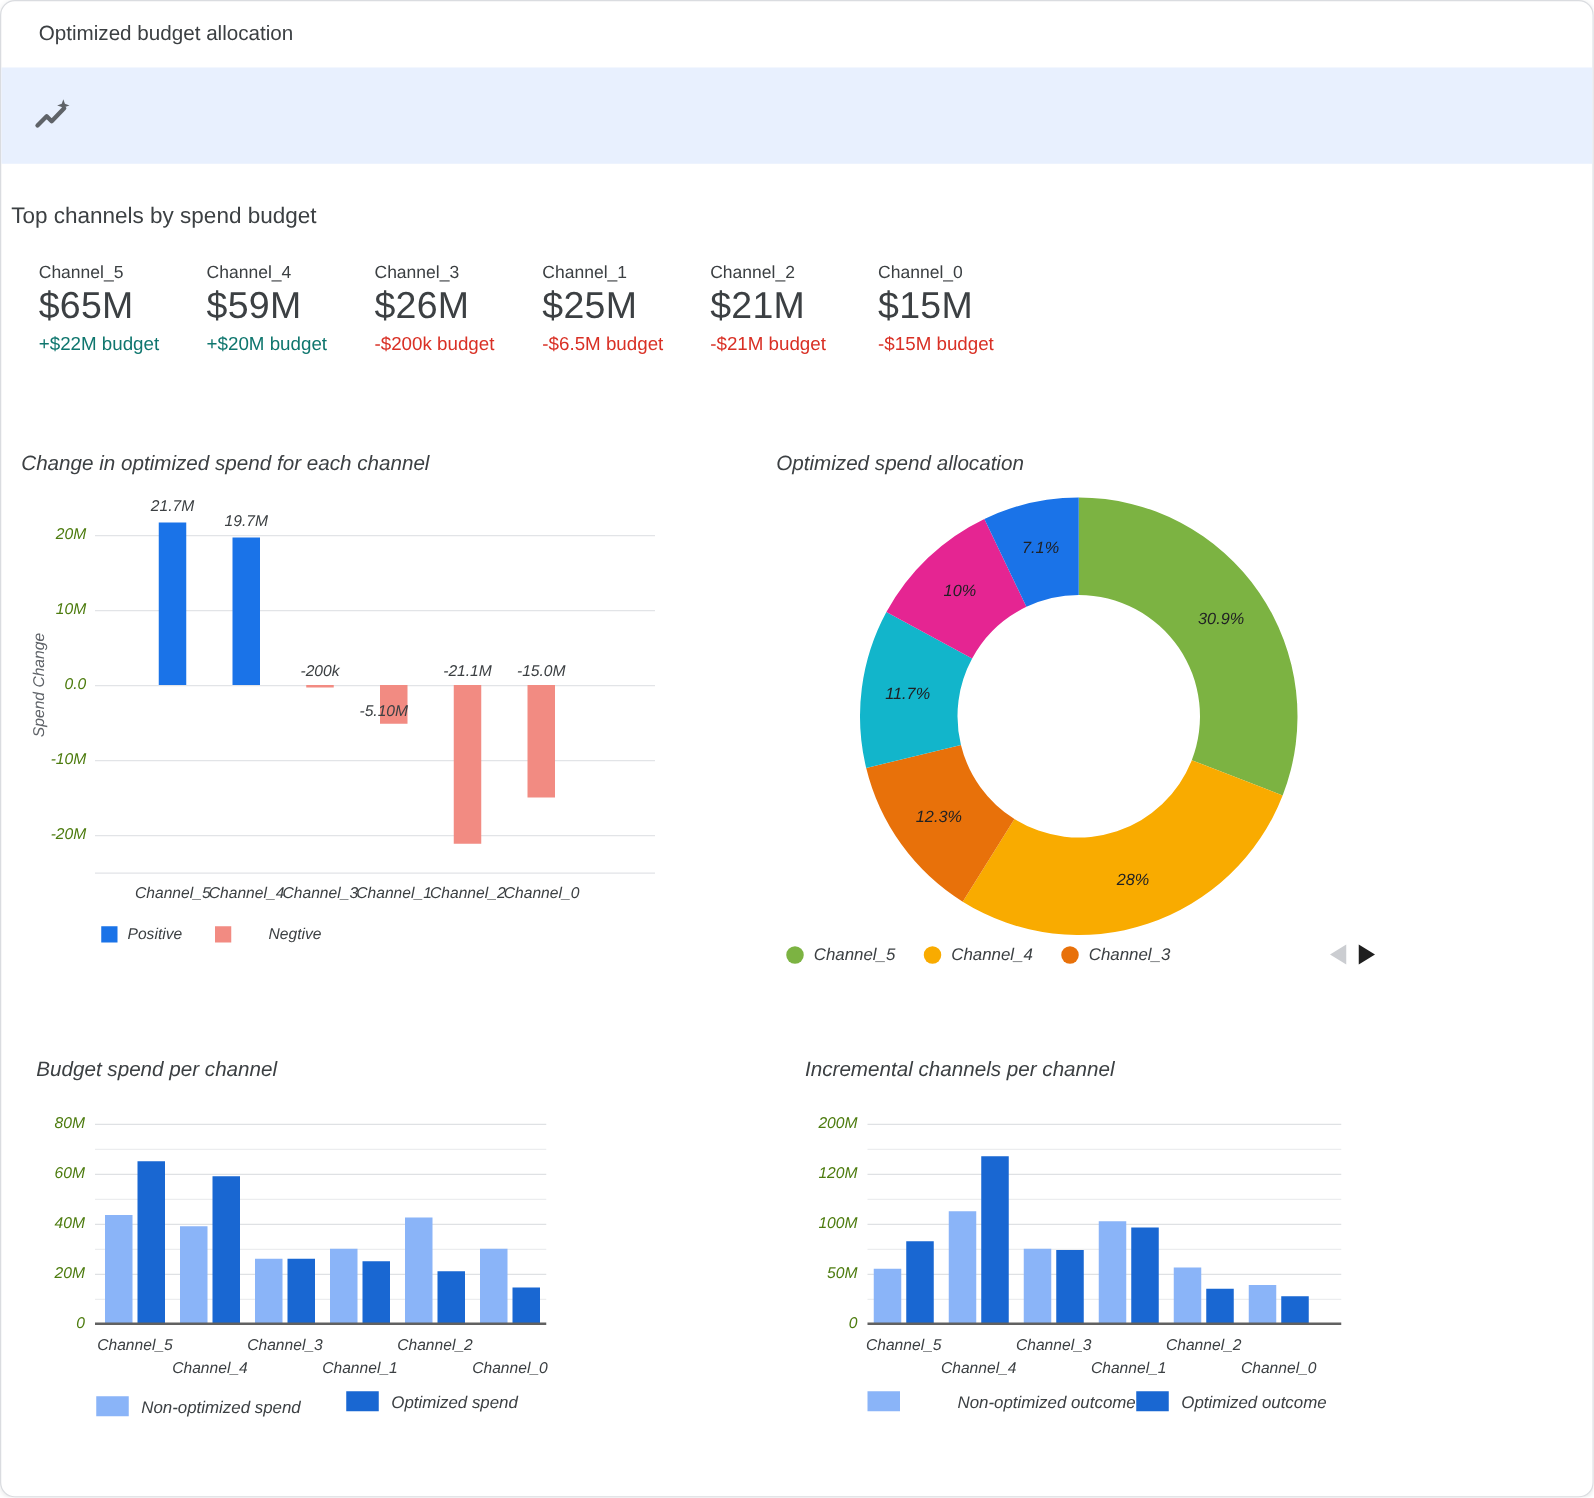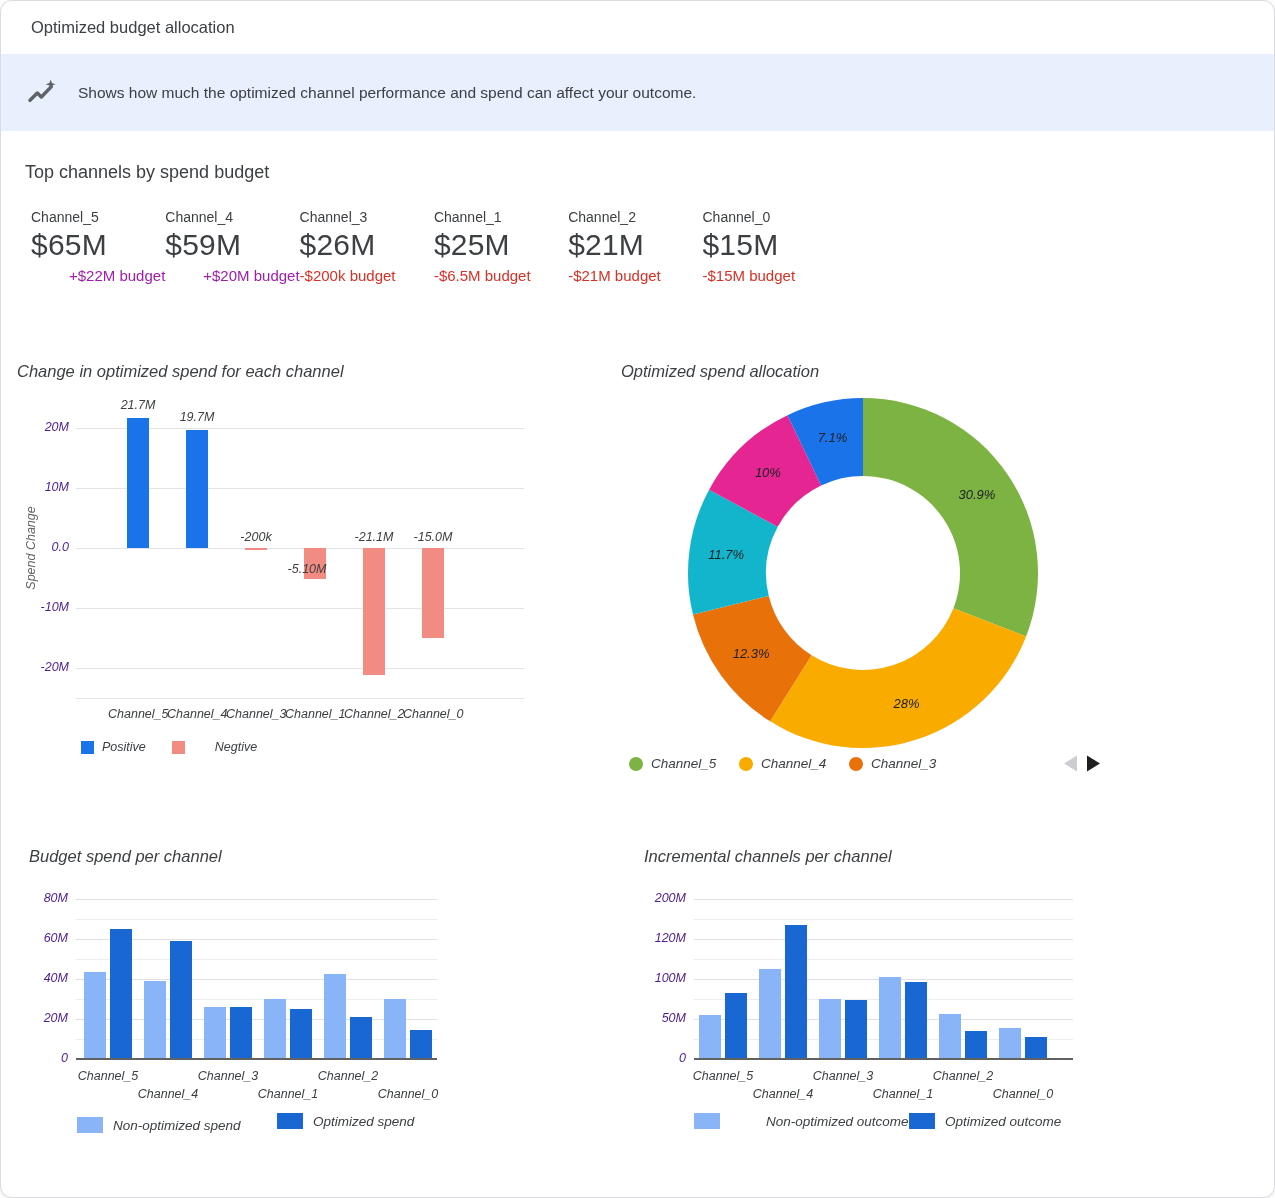--- a/index.html
+++ b/index.html
@@ -5,33 +5,33 @@
   html,body{margin:0;padding:0;background:#fff;}
   body{font-family:"Liberation Sans",sans-serif;color:#3C4043;}
   .canvas{position:relative;width:1273px;height:1196px;margin:0 auto;background:#fff;
     border:1px solid #DADCE0;border-radius:12px;box-shadow:0 1px 4px rgba(60,64,67,.12);overflow:hidden;}
   .hdr{position:absolute;left:30px;top:0;height:53px;display:flex;align-items:center;
     font-size:16.5px;color:#3C4043;}
   .banner{position:absolute;left:0;top:53px;width:100%;height:77px;background:#E8F0FE;
     display:flex;align-items:center;}
   .banner .bicon{margin-left:25px;display:flex;align-items:center;}
   .banner .btext{margin-left:20px;font-size:15.5px;color:#3C4043;}
-  .sec-title{position:absolute;left:24px;top:161px;font-size:18px;color:#3C4043;}
+  .sec-title{position:absolute;left:8px;top:161px;font-size:18px;color:#3C4043;}
   .cards{position:absolute;left:30px;top:208px;display:flex;}
   .tcard{width:134.3px;}
   .tname{font-size:14px;color:#3C4043;}
   .tval{font-size:30px;color:#3C4043;margin-top:3px;letter-spacing:.2px;}
   .tdelta{font-size:15px;margin-top:5px;}
-  .tdelta.up{color:#a21caf;text-align:right;}
+  .tdelta.up{color:#0f766e;}
   .tdelta.down{color:#D93025;}
   .chart-card{position:absolute;font-style:italic;}
   .chart-title{position:absolute;font-size:16.5px;color:#3C4043;white-space:nowrap;}
   .gridline{position:absolute;height:1px;background:#E2E4E7;}
   .axisline{position:absolute;height:2px;background:#616161;}
-  .ytick{position:absolute;font-size:12.5px;color:#4c1d95;text-align:right;white-space:nowrap;}
+  .ytick{position:absolute;font-size:12.5px;color:#4d7c0f;text-align:right;white-space:nowrap;}
   .xtick{position:absolute;font-size:12.5px;color:#3C4043;text-align:center;white-space:nowrap;}
   .bar{position:absolute;}
   .vlabel{position:absolute;font-size:12.5px;color:#3C4043;text-align:center;white-space:nowrap;}
   .leg{position:absolute;display:flex;align-items:center;font-size:13px;color:#3C4043;white-space:nowrap;}
   .ylab-rot{position:absolute;font-size:12.5px;color:#5F6368;text-align:center;
     transform:rotate(-90deg);}
 </style>
 </head>
 <body>
 
@@ -39,21 +39,20 @@
 
   <div class="hdr">Optimized budget allocation</div>
 
   <div class="banner">
     <span class="bicon">
       <svg width="32" height="32" viewBox="0 0 24 24">
         <path d="M3 17.5 L8.5 12 L11.5 15 L19 7.2" stroke="#5F6368" stroke-width="2.6" fill="none" stroke-linecap="round" stroke-linejoin="round"></path>
         <path d="M18.5 1.8 L19.45 4.55 L22.2 5.5 L19.45 6.45 L18.5 9.2 L17.55 6.45 L14.8 5.5 L17.55 4.55 Z" fill="#5F6368"></path>
       </svg>
     </span>
-    <span class="btext">Shows how much the optimized channel performance and spend can affect your outcome.</span>
   </div>
 
   <div class="sec-title">Top channels by spend budget</div>
   <div class="cards" id="top-cards">
       <div class="tcard">
         <div class="tname">Channel_5</div>
         <div class="tval">$65M</div>
         <div class="tdelta up">+$22M budget</div>
       </div>
       <div class="tcard">

